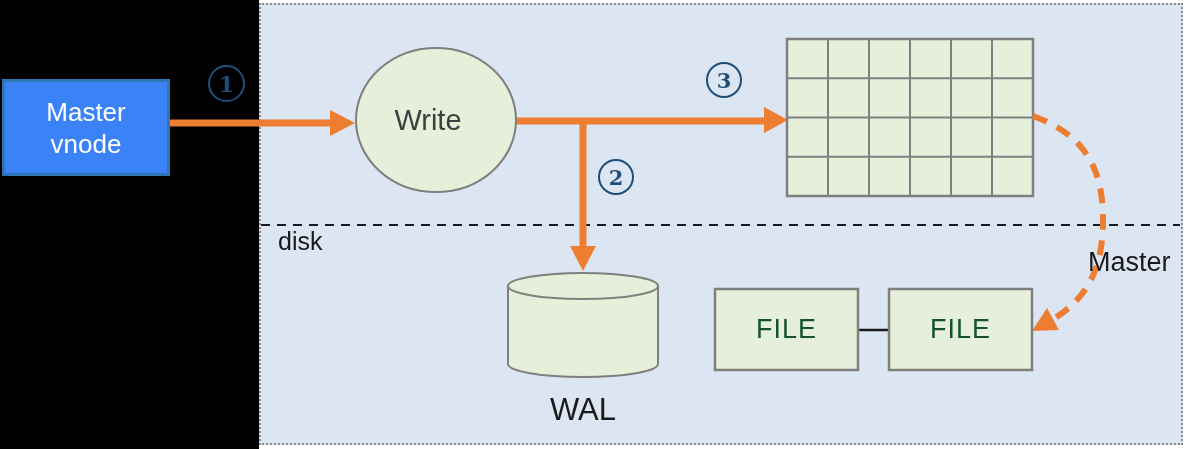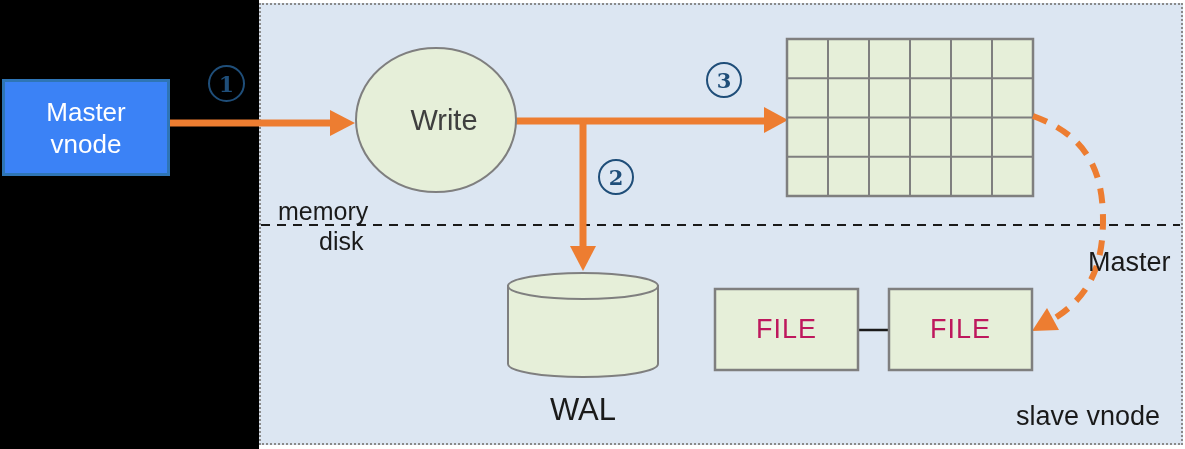--- a/index.html
+++ b/index.html
@@ -22,25 +22,25 @@
   }
   .badge{
     position:absolute;box-sizing:border-box;border:2.5px solid #1f4e79;border-radius:50%;
     color:#1f4e79;font-family:"DejaVu Serif", serif;font-weight:bold;
     display:flex;align-items:center;justify-content:center;background:transparent;
   }
   .badge1{left:208px;top:65px;width:37px;height:37px;font-size:22px;}
   .badge2{left:598px;top:159px;width:36px;height:36px;font-size:21px;}
   .badge3{left:706px;top:62px;width:36px;height:36px;font-size:21px;}
   .lbl{position:absolute;color:#1a1a1a;}
-  .lbl-write{left:356px;top:104px;width:144px;text-align:center;font-size:29px;color:#3f3f3f;margin-left:16px;}
+  .lbl-write{left:356px;top:104px;width:144px;text-align:center;font-size:29px;color:#3f3f3f;}
   .lbl-memory{left:278px;top:197px;font-size:25px;}
-  .lbl-disk{left:278px;top:227px;font-size:25px;margin-left:41px;}
+  .lbl-disk{left:278px;top:227px;font-size:25px;}
   .lbl-wal{left:523px;top:392px;width:120px;text-align:center;font-size:31px;}
-  .lbl-file{width:143px;text-align:center;font-size:27px;color:#be185d;letter-spacing:1px;top:314px;}
+  .lbl-file{width:143px;text-align:center;font-size:27px;color:#14532d;letter-spacing:1px;top:314px;}
   .lbl-file1{left:715px;}
   .lbl-file2{left:889px;}
   .lbl-flush{left:1088px;top:247px;font-size:27px;}
   .lbl-slave{left:980px;top:401px;width:180px;text-align:right;font-size:27px;}
 </style>
 </head>
 <body>
 
 <div class="stage">
 
@@ -99,21 +99,19 @@
     <span>1</span>
   </div>
   <div class="badge badge2">
     <span>2</span>
   </div>
   <div class="badge badge3">
     <span>3</span>
   </div>
 
   <div class="lbl lbl-write">Write</div>
-  <div class="lbl lbl-memory">memory</div>
   <div class="lbl lbl-disk">disk</div>
   <div class="lbl lbl-wal">WAL</div>
   <div class="lbl lbl-file lbl-file1">FILE</div>
   <div class="lbl lbl-file lbl-file2">FILE</div>
   <div class="lbl lbl-flush">Master</div>
-  <div class="lbl lbl-slave">slave vnode</div>
 
 </div>
 
 </body></html>

